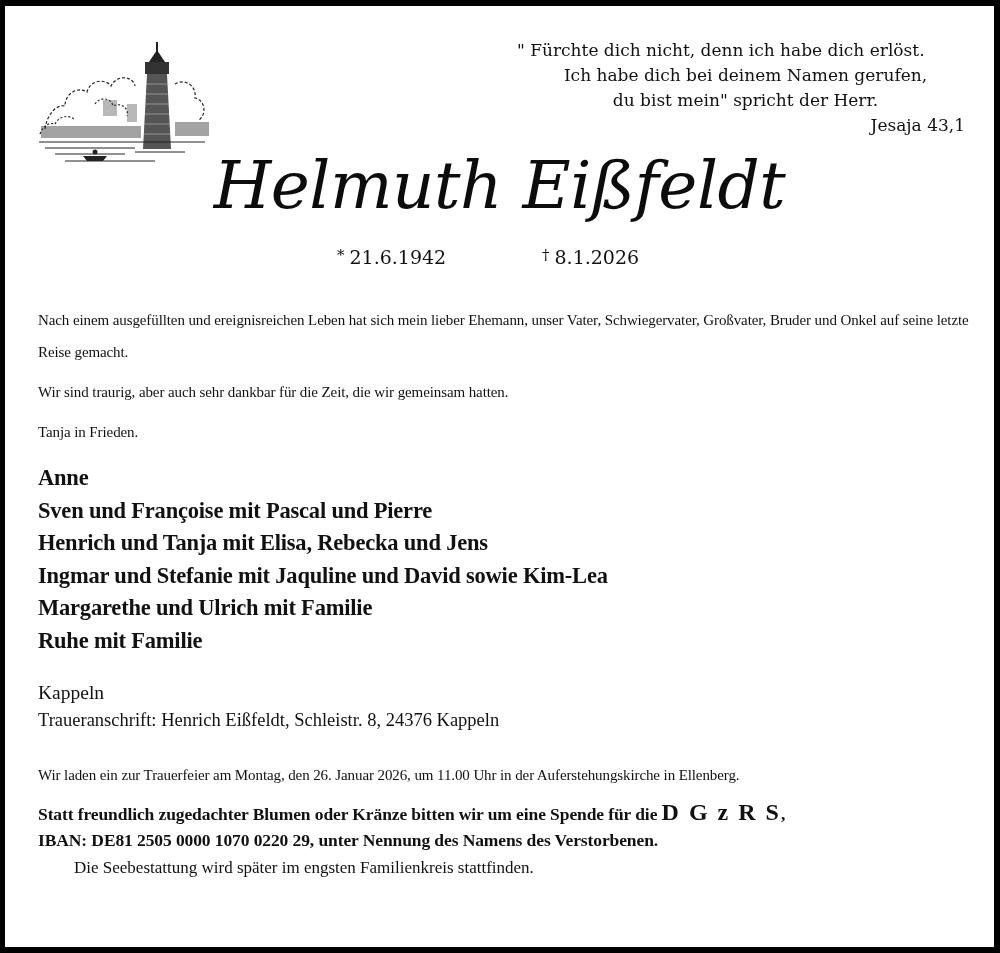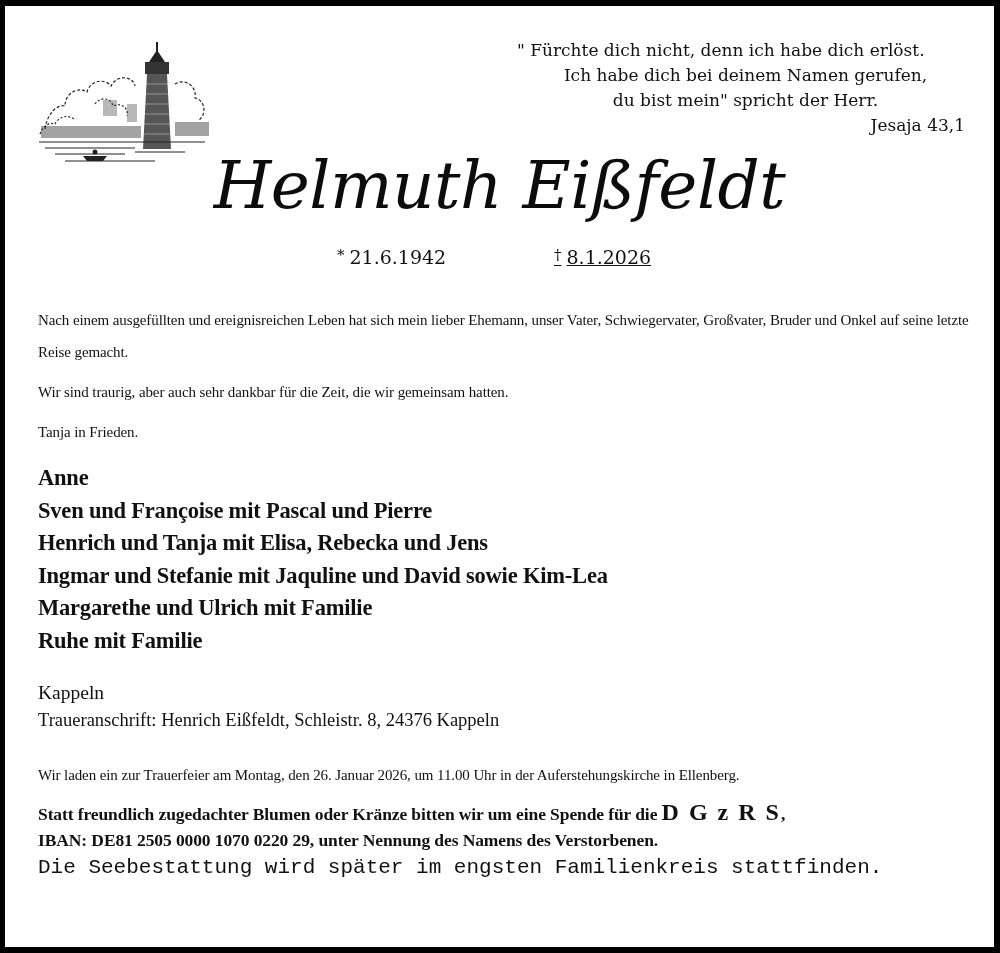--- a/index.html
+++ b/index.html
@@ -18,38 +18,38 @@
   .verse .line.indent { padding-left: 9px; text-align: center; }
   .verse .source { display: block; text-align: right; margin-top: 0px; padding-right: 0; }
   .name {
     position: absolute; left: 0; top: 140px; width: 989px; text-align: center;
     font-family: "DejaVu Serif", "Liberation Serif", serif; font-style: italic;
     font-size: 66px; line-height: 80px; letter-spacing: -0.5px; color: #0c0c0c;
     padding-left: 0px;
   }
   .dates { position: absolute; top: 236px; left: 0; width: 989px; font-size: 19px; line-height: 26px; }
   .dates .born { position: absolute; left: 332px; white-space: nowrap; }
-  .dates .died { position: absolute; left: 549px; white-space: nowrap; text-decoration: underline; }
+  .dates .died { position: absolute; left: 537px; white-space: nowrap; }
   .dates .sym { font-size: 15px; vertical-align: 4px; margin-right: 5px; }
   .body { position: absolute; left: 33px; top: 298px; width: 940px; }
   .para {
     font-family: "Liberation Serif", serif; font-size: 15px; line-height: 32px;
     margin: 0 0 8px 0; letter-spacing: -0.1px;
   }
   .para.small { font-size: 17.5px; line-height: 26px; margin: 0; font-weight: bold; }
   .signers { margin-top: 14px; }
   .signer {
     font-family: "Liberation Serif", serif; font-weight: bold; font-size: 22.5px;
     line-height: 32.5px; letter-spacing: -0.2px;
   }
   .place { margin-top: 22px; font-family: "Liberation Serif", serif; font-size: 19.5px; line-height: 28px; }
   .address { font-family: "Liberation Serif", serif; font-size: 18.5px; line-height: 26px; }
   .invite { margin-top: 26px; }
   .dgzrs { font-size: 24px; letter-spacing: 2px; }
-  .final { font-family: Liberation Mono, monospace; font-size: 21px; line-height: 30px; }
+  .final { font-family: Liberation Serif, serif; font-size: 17px; line-height: 30px; margin-left: 36px; }
 </style>
 </head>
 <body>
 
 <div class="frame">
 
   <svg class="illustration" viewBox="0 0 175 132">
     <g fill="none" stroke="#222" stroke-width="1.2">
 
       <path d="M10 95 C12 80 22 70 30 72 C30 60 42 52 52 58 C55 46 70 44 76 52 C82 40 98 42 100 52" stroke-dasharray="3 2"></path>

